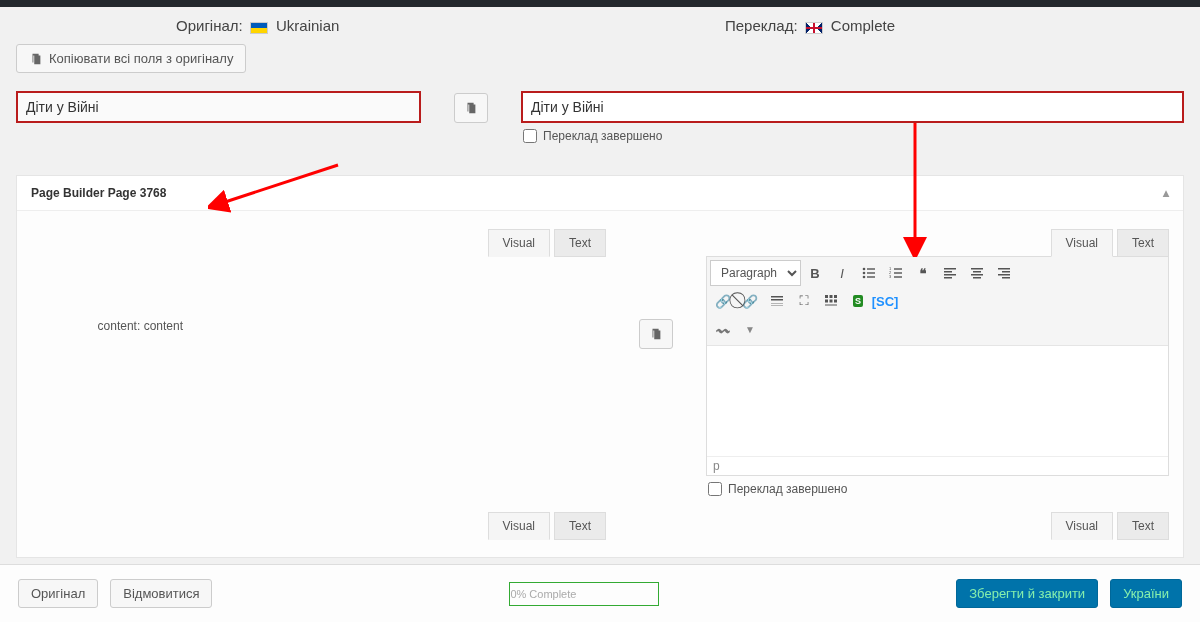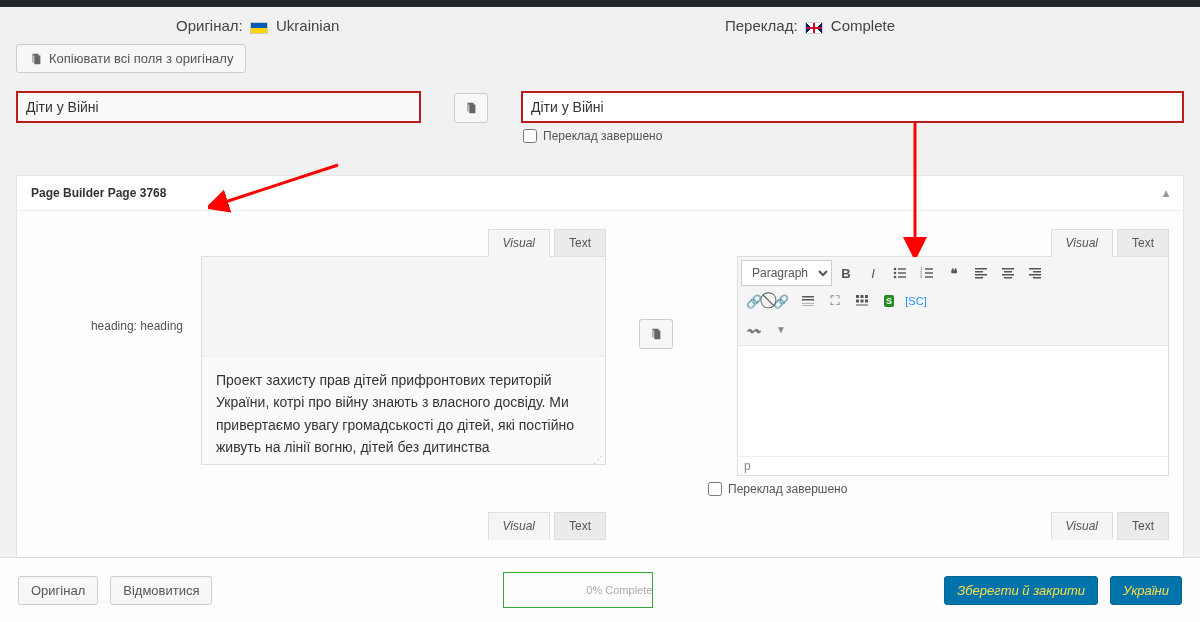--- a/index.html
+++ b/index.html
@@ -18,56 +18,56 @@
   linear-gradient(-45deg, transparent 40%, #fff 40%, #fff 60%, transparent 60%),
   linear-gradient(to right, transparent 40%, #fff 40%, #fff 60%, transparent 60%),
   linear-gradient(to bottom, transparent 40%, #fff 40%, #fff 60%, transparent 60%);
 }
 .flag-en::after { content: ""; position: absolute; inset: 0; background:
   linear-gradient(to right, transparent 44%, #c8102e 44%, #c8102e 56%, transparent 56%),
   linear-gradient(to bottom, transparent 44%, #c8102e 44%, #c8102e 56%, transparent 56%);
 }
 .copyrow { display: flex; padding: 6px 0 14px; }
 .btn { background: #f7f7f7; border: 1px solid #ccc; border-radius: 3px; padding: 6px 12px; font-size: 13px; color: #555; cursor: pointer; display: inline-flex; align-items: center; gap: 6px; }
-.btn-primary { background: #0073aa; border-color: #006799; color: #fde047; font-style: italic; }
+.btn-primary { background: #0073aa; border-color: #006799; color: #86efac; }
 .row { display: flex; align-items: flex-start; padding: 4px 0; }
 .labelcol { flex: 0 0 170px; text-align: right; padding-right: 18px; padding-top: 8px; font-size: 12px; color: #555; }
 .srccol { flex: 0 0 405px; }
 .midcol { flex: 0 0 100px; display: flex; justify-content: center; align-items: flex-start; padding-top: 2px; }
 .dstcol { flex: 1; }
 .txtinput { width: 100%; padding: 6px 8px; border: 2px solid #b91c1c; background: #fff; font-size: 14px; color: #333; }
 .txtinput.readonly { background: #fafafa; }
 .iconbtn { width: 34px; height: 30px; border: 1px solid #ccc; background: #f7f7f7; border-radius: 3px; display: flex; align-items: center; justify-content: center; cursor: pointer; color: #666; }
 .check { font-size: 12px; color: #555; padding: 6px 0 0 2px; display: flex; align-items: center; gap: 6px; }
 .check input { width: 14px; height: 14px; }
 .panel { background: #fff; border: 1px solid #e5e5e5; margin-top: 28px; }
 .panelhead { padding: 10px 14px; font-weight: bold; font-size: 12px; display: flex; justify-content: space-between; align-items: center; border-bottom: 1px solid #eee; }
 .tri { color: #999; }
 .panelbody { padding: 14px; background: #fdfdfd; }
 .tabs { display: flex; justify-content: flex-end; gap: 4px; margin-bottom: -1px; }
 .tab { padding: 6px 14px; border: 1px solid #ddd; background: #ebebeb; font-size: 12px; color: #555; cursor: pointer; }
-.tab.active { background: #f5f5f5; border-bottom-color: #f5f5f5; font-style: italic; }
+.tab.active { background: #f5f5f5; border-bottom-color: #f5f5f5; }
 .editorrow .labelcol { padding-top: 90px; }
 .srceditor { border: 1px solid #ddd; background: #fafafa; }
 .srctoolbar { height: 100px; background: #f5f5f5; border-bottom: 1px solid #eee; }
 .srctext { padding: 12px 14px; font-size: 14px; line-height: 1.6; color: #333; height: 100px; overflow: hidden; position: relative; }
 .resize { text-align: right; font-size: 10px; color: #bbb; padding: 0 2px 1px 0; line-height: 6px; }
-.dsteditor { border: 1px solid #ddd; background: #fff; margin-left: 31px; }
+.dsteditor { border: 1px solid #ddd; background: #fff; }
 .toolbar { background: #f5f5f5; border-bottom: 1px solid #e5e5e5; padding: 3px; display: flex; flex-wrap: wrap; gap: 1px; align-items: center; }
 .tbtn { width: 26px; height: 26px; display: inline-flex; align-items: center; justify-content: center; color: #555; font-size: 13px; cursor: pointer; border-radius: 2px; }
 .tsel { height: 26px; border: 1px solid #ccc; font-size: 12px; padding: 0 6px; color: #555; background: #fff; }
 .editarea { height: 110px; padding: 8px; background: #fff; }
 .statusbar { border-top: 1px solid #eee; padding: 2px 6px; font-size: 12px; color: #888; }
 .arrow { position: absolute; pointer-events: none; }
 .arrow svg { display: block; }
 .footer { position: fixed; bottom: 0; left: 0; right: 0; background: #fdfdfd; border-top: 1px solid #ddd; padding: 14px 18px; display: flex; align-items: center; gap: 12px; }
 .footer .spacer { flex: 1; }
-.progress { width: 150px; height: 36px; border: 1px solid #3a3; display: flex; align-items: center; justify-content: flex-end; font-size: 11px; color: #aaa; }
+.progress { width: 150px; height: 24px; border: 1px solid #3a3; display: flex; align-items: center; justify-content: flex-start; font-size: 11px; color: #aaa; }
 .sc-badge { background: #228b22; color: #fff; font-size: 9px; font-weight: bold; padding: 1px 2px; border-radius: 2px; }
-.sc-badge2 { color: #1e90ff; font-size: 11px; font-weight: normal; }
+.sc-badge2 { color: #1e90ff; font-size: 13px; font-weight: bold; }
 .relwrap { position: relative; }
 .copy-icon { width:14px; height:14px; fill:#666; }
 .chev { font-size: 10px; color: #888; }
 </style>
 </head>
 <body>
 
 <div class="topbar"></div>
 
 <div class="wrap relwrap">
@@ -136,31 +136,26 @@
   </div>
 
   <div class="panel">
     <div class="panelhead">
       <span>Page Builder Page 3768</span>
       <span class="tri">▴</span>
     </div>
     <div class="panelbody">
 
       <div class="row editorrow">
-        <div class="labelcol">heading: heading</div>
+        <div class="labelcol">content: content</div>
 
         <div class="srccol">
           <div class="tabs">
             <div class="tab active">Visual</div>
             <div class="tab">Text</div>
-          </div>
-          <div class="srceditor">
-            <div class="srctoolbar"></div>
-            <div class="srctext">Проект захисту прав дітей прифронтових територій України, котрі про війну знають з власного досвіду. Ми привертаємо увагу громадськості до дітей, які постійно живуть на лінії вогню, дітей без дитинства</div>
-            <div class="resize">⋰</div>
           </div>
         </div>
 
         <div class="midcol" style="padding-top:90px;">
           <div class="iconbtn">
             <svg class="copy-icon" viewBox="0 0 16 16">
                 <path d="M4 2h7v2H5v8H4zM6 4h7v10H6z"></path>
               </svg>
           </div>
         </div>

